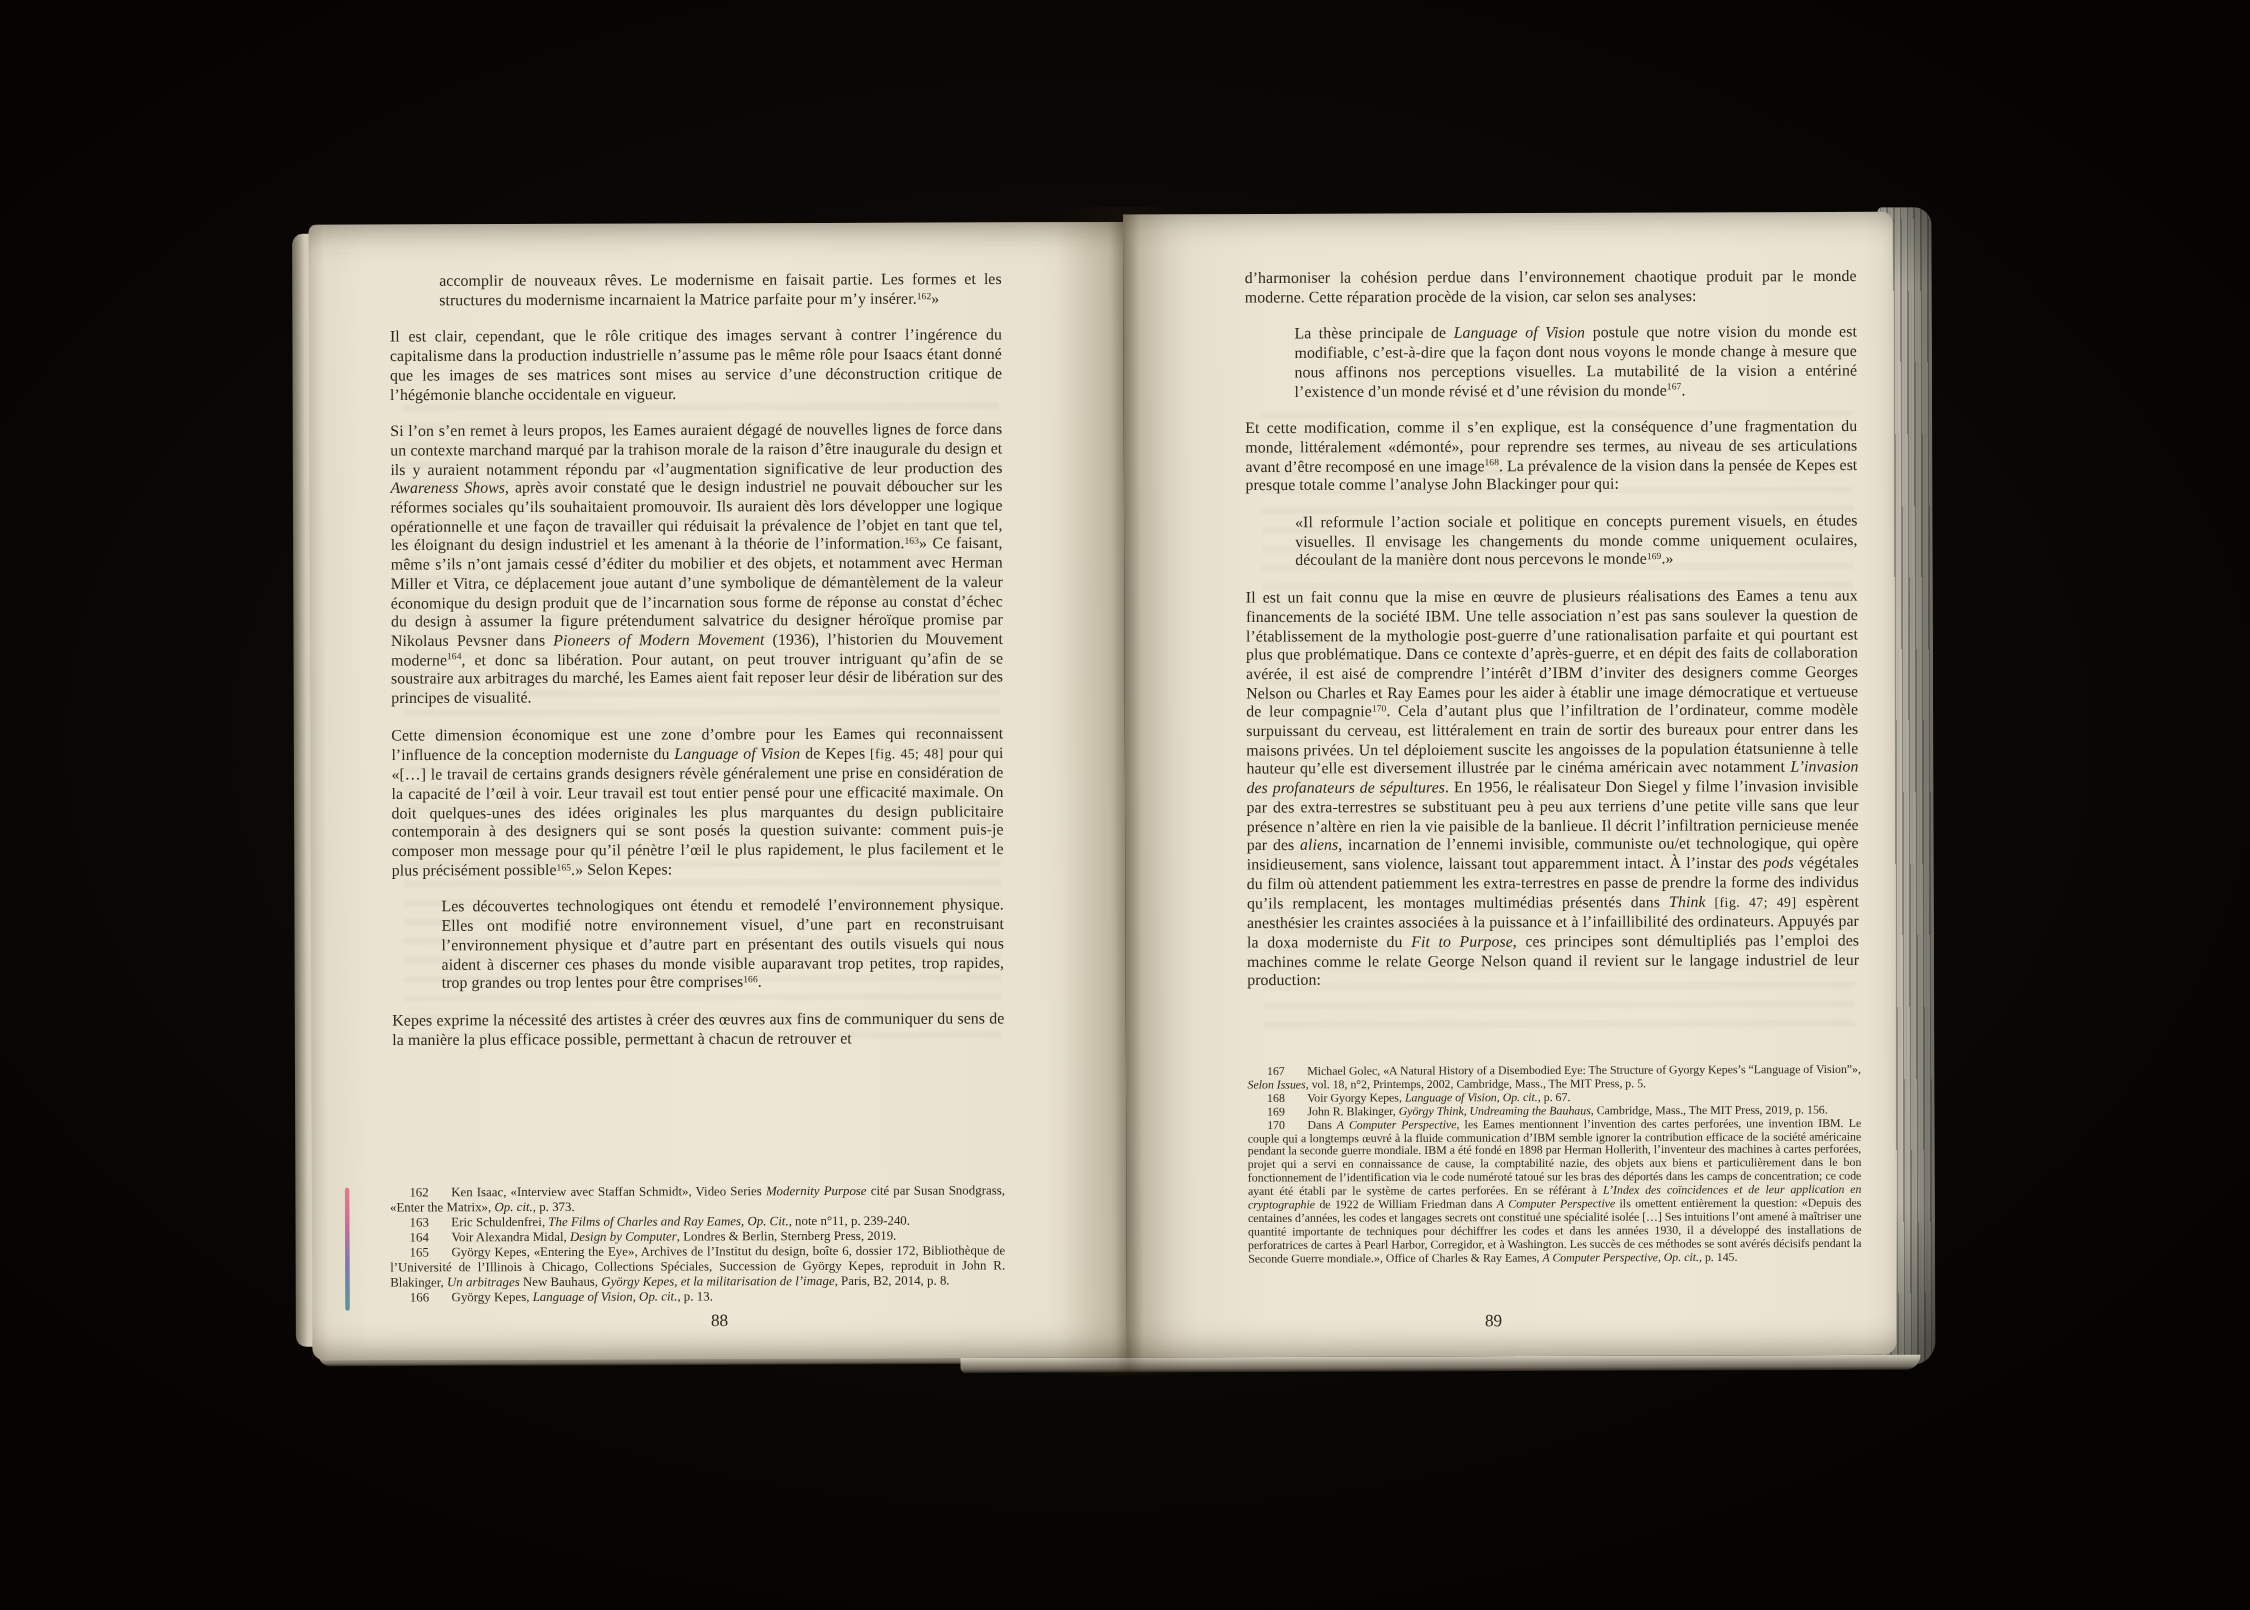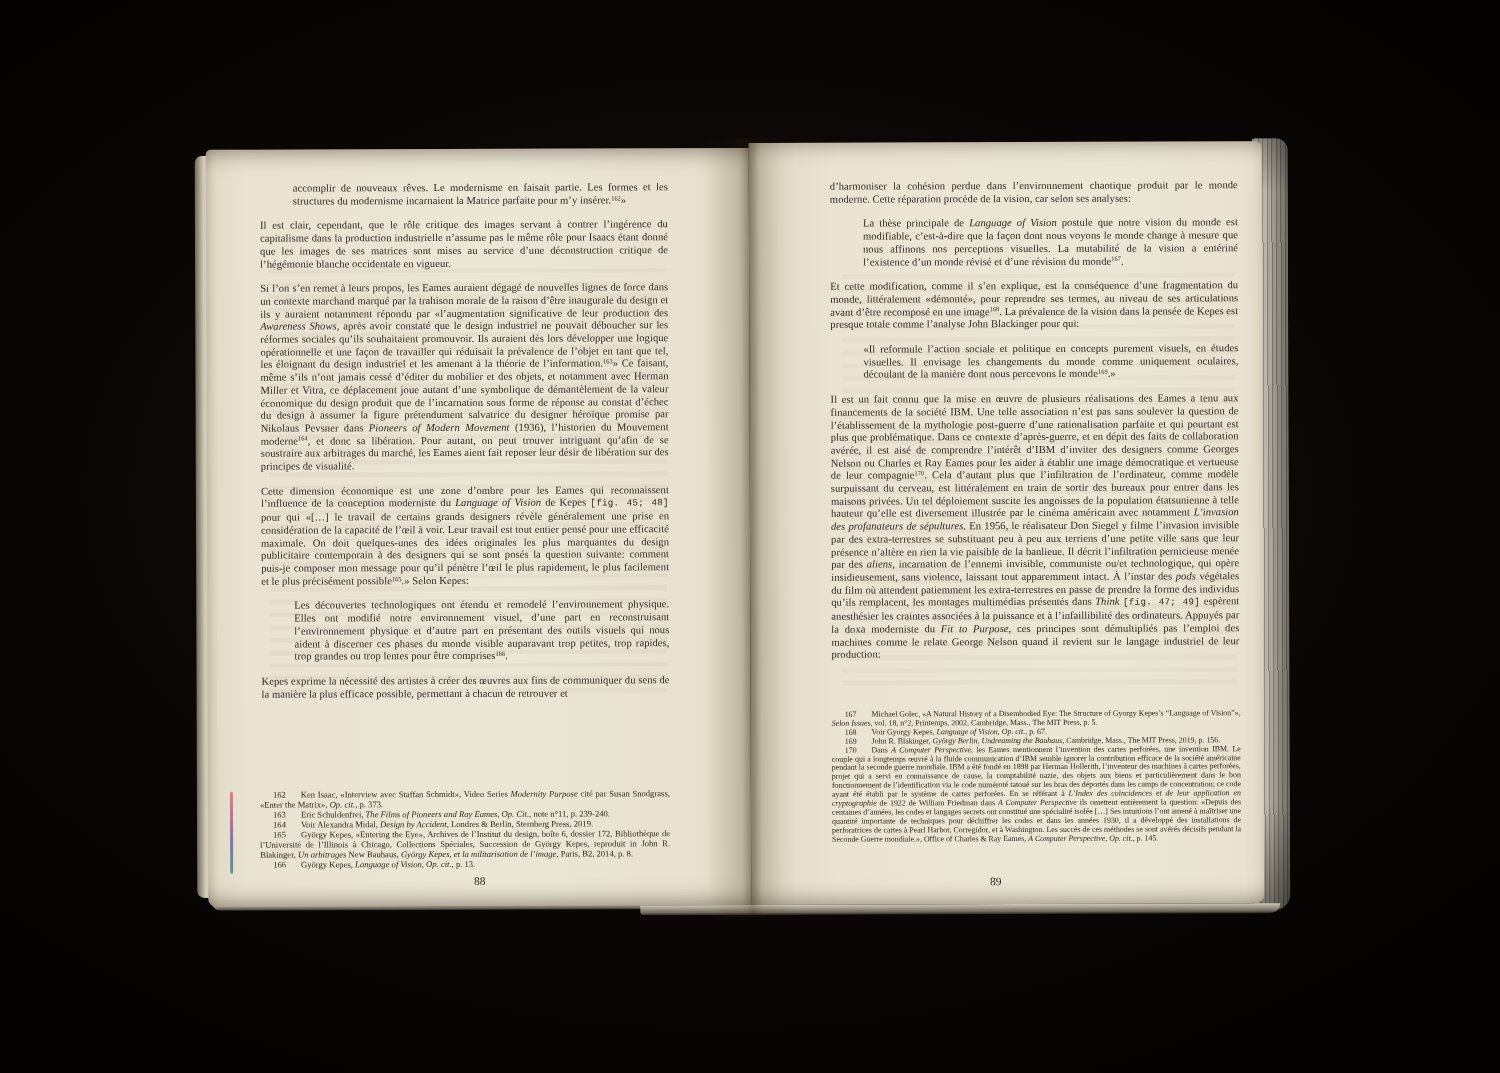--- a/index.html
+++ b/index.html
@@ -51,21 +51,21 @@
   .text-block{
     position:absolute;text-align:justify;color:#2e261c;
     font-size:10.6px;line-height:12.7px;letter-spacing:.04px;
   }
   .page-left  .text-block{left:54px;top:33px;width:408px;}
   .page-right .text-block{left:81px;top:38px;width:408px;}
   p.para, p.quote{margin:0 0 12px 0;}
   p.quote{padding-left:33px;}
   .text-block p:last-child{margin-bottom:0;}
   sup.fnref{font-size:60%;line-height:0;position:relative;vertical-align:baseline;top:-0.5em;}
-  .figref{font-family:Liberation Mono, monospace;font-size:9.2px;letter-spacing:.3px;}
+  .figref{font-family:Liberation Serif, serif;font-size:9.2px;letter-spacing:.3px;}
 
   .footnotes{position:absolute;color:#2e261c;text-align:justify;}
   .page-left  .footnotes{left:52px;top:640px;width:410px;font-size:8.6px;line-height:10px;}
   .page-right .footnotes{left:81px;top:568px;width:409px;font-size:7.9px;line-height:8.9px;}
   p.fn{margin:0;}
   .fn-num{margin-left:13px;margin-right:15px;}
 
   .page-number{position:absolute;left:0;width:100%;text-align:center;color:#2e261c;font-size:11.5px;}
   .page-left  .page-number{top:726px;}
   .page-right .page-number{top:733px;left:-12px;}
@@ -99,41 +99,41 @@
       <div class="text-block">
           <p class="quote">accomplir de nouveaux rêves. Le modernisme en faisait partie. Les formes et les structures du modernisme incarnaient la Matrice parfaite pour m’y insérer.<sup class="fnref">162</sup>»</p>
           <p class="para">Il est clair, cependant, que le rôle critique des images servant à contrer l’ingérence du capitalisme dans la production industrielle n’assume pas le même rôle pour Isaacs étant donné que les images de ses matrices sont mises au service d’une déconstruction critique de l’hégémonie blanche occidentale en vigueur.</p>
           <p class="para">Si l’on s’en remet à leurs propos, les Eames auraient dégagé de nouvelles lignes de force dans un contexte marchand marqué par la trahison morale de la raison d’être inaugurale du design et ils y auraient notamment répondu par «l’augmentation significative de leur production des <i>Awareness Shows</i>, après avoir constaté que le design industriel ne pouvait déboucher sur les réformes sociales qu’ils souhaitaient promouvoir. Ils auraient dès lors développer une logique opérationnelle et une façon de travailler qui réduisait la prévalence de l’objet en tant que tel, les éloignant du design industriel et les amenant à la théorie de l’information.<sup class="fnref">163</sup>» Ce faisant, même s’ils n’ont jamais cessé d’éditer du mobilier et des objets, et notamment avec Herman Miller et Vitra, ce déplacement joue autant d’une symbolique de démantèlement de la valeur économique du design produit que de l’incarnation sous forme de réponse au constat d’échec du design à assumer la figure prétendument salvatrice du designer héroïque promise par Nikolaus Pevsner dans <i>Pioneers of Modern Movement</i> (1936), l’historien du Mouvement moderne<sup class="fnref">164</sup>, et donc sa libération. Pour autant, on peut trouver intriguant qu’afin de se soustraire aux arbitrages du marché, les Eames aient fait reposer leur désir de libération sur des principes de visualité.</p>
           <p class="para">Cette dimension économique est une zone d’ombre pour les Eames qui reconnaissent l’influence de la conception moderniste du <i>Language of Vision</i> de Kepes <span class="figref">[fig. 45; 48]</span> pour qui «[…] le travail de certains grands designers révèle généralement une prise en considération de la capacité de l’œil à voir. Leur travail est tout entier pensé pour une efficacité maximale. On doit quelques-unes des idées originales les plus marquantes du design publicitaire contemporain à des designers qui se sont posés la question suivante: comment puis-je composer mon message pour qu’il pénètre l’œil le plus rapidement, le plus facilement et le plus précisément possible<sup class="fnref">165</sup>.» Selon Kepes:</p>
           <p class="quote">Les découvertes technologiques ont étendu et remodelé l’environnement physique. Elles ont modifié notre environnement visuel, d’une part en reconstruisant l’environnement physique et d’autre part en présentant des outils visuels qui nous aident à discerner ces phases du monde visible auparavant trop petites, trop rapides, trop grandes ou trop lentes pour être comprises<sup class="fnref">166</sup>.</p>
           <p class="para">Kepes exprime la nécessité des artistes à créer des œuvres aux fins de communiquer du sens de la manière la plus efficace possible, permettant à chacun de retrouver et</p>
         </div>
       <div class="footnotes">
           <p class="fn"><span class="fn-num">162</span>Ken Isaac, «Interview avec Staffan Schmidt», Video Series <i>Modernity Purpose</i> cité par Susan Snodgrass, «Enter the Matrix», <i>Op. cit.</i>, p. 373.</p>
-          <p class="fn"><span class="fn-num">163</span>Eric Schuldenfrei, <i>The Films of Pioneers and Ray Eames, Op. Cit.</i>, note n°11, p. 239-240.</p>
-          <p class="fn"><span class="fn-num">164</span>Voir Alexandra Midal, <i>Design by Accident</i>, Londres &amp; Berlin, Sternberg Press, 2019.</p>
+          <p class="fn"><span class="fn-num">163</span>Eric Schuldenfrei, <i>The Films of Charles and Ray Eames, Op. Cit.</i>, note n°11, p. 239-240.</p>
+          <p class="fn"><span class="fn-num">164</span>Voir Alexandra Midal, <i>Design by Computer</i>, Londres &amp; Berlin, Sternberg Press, 2019.</p>
           <p class="fn"><span class="fn-num">165</span>György Kepes, «Entering the Eye», Archives de l’Institut du design, boîte 6, dossier 172, Bibliothèque de l’Université de l’Illinois à Chicago, Collections Spéciales, Succession de György Kepes, reproduit in John R. Blakinger, <i>Un arbitrages</i> New Bauhaus, <i>György Kepes, et la militarisation de l’image</i>, Paris, B2, 2014, p. 8.</p>
           <p class="fn"><span class="fn-num">166</span>György Kepes, <i>Language of Vision, Op. cit.</i>, p. 13.</p>
         </div>
       <div class="page-number">88</div>
     </div>
 
     <div class="page page-right">
       <div class="ghost g2"></div>
       <div class="text-block">
           <p class="para">d’harmoniser la cohésion perdue dans l’environnement chaotique produit par le monde moderne. Cette réparation procède de la vision, car selon ses analyses:</p>
           <p class="quote">La thèse principale de <i>Language of Vision</i> postule que notre vision du monde est modifiable, c’est-à-dire que la façon dont nous voyons le monde change à mesure que nous affinons nos perceptions visuelles. La mutabilité de la vision a entériné l’existence d’un monde révisé et d’une révision du monde<sup class="fnref">167</sup>.</p>
           <p class="para">Et cette modification, comme il s’en explique, est la conséquence d’une fragmentation du monde, littéralement «démonté», pour reprendre ses termes, au niveau de ses articulations avant d’être recomposé en une image<sup class="fnref">168</sup>. La prévalence de la vision dans la pensée de Kepes est presque totale comme l’analyse John Blackinger pour qui:</p>
           <p class="quote">«Il reformule l’action sociale et politique en concepts purement visuels, en études visuelles. Il envisage les changements du monde comme uniquement oculaires, découlant de la manière dont nous percevons le monde<sup class="fnref">169</sup>.»</p>
           <p class="para">Il est un fait connu que la mise en œuvre de plusieurs réalisations des Eames a tenu aux financements de la société IBM. Une telle association n’est pas sans soulever la question de l’établissement de la mythologie post-guerre d’une rationalisation parfaite et qui pourtant est plus que problématique. Dans ce contexte d’après-guerre, et en dépit des faits de collaboration avérée, il est aisé de comprendre l’intérêt d’IBM d’inviter des designers comme Georges Nelson ou Charles et Ray Eames pour les aider à établir une image démocratique et vertueuse de leur compagnie<sup class="fnref">170</sup>. Cela d’autant plus que l’infiltration de l’ordinateur, comme modèle surpuissant du cerveau, est littéralement en train de sortir des bureaux pour entrer dans les maisons privées. Un tel déploiement suscite les angoisses de la population étatsunienne à telle hauteur qu’elle est diversement illustrée par le cinéma américain avec notamment <i>L’invasion des profanateurs de sépultures</i>. En 1956, le réalisateur Don Siegel y filme l’invasion invisible par des extra-terrestres se substituant peu à peu aux terriens d’une petite ville sans que leur présence n’altère en rien la vie paisible de la banlieue. Il décrit l’infiltration pernicieuse menée par des <i>aliens</i>, incarnation de l’ennemi invisible, communiste ou/et technologique, qui opère insidieusement, sans violence, laissant tout apparemment intact. À l’instar des <i>pods</i> végétales du film où attendent patiemment les extra-terrestres en passe de prendre la forme des individus qu’ils remplacent, les montages multimédias présentés dans <i>Think</i> <span class="figref">[fig. 47; 49]</span> espèrent anesthésier les craintes associées à la puissance et à l’infaillibilité des ordinateurs. Appuyés par la doxa moderniste du <i>Fit to Purpose</i>, ces principes sont démultipliés pas l’emploi des machines comme le relate George Nelson quand il revient sur le langage industriel de leur production:</p>
         </div>
       <div class="footnotes">
           <p class="fn"><span class="fn-num">167</span>Michael Golec, «A Natural History of a Disembodied Eye: The Structure of Gyorgy Kepes’s “Language of Vision”», <i>Selon Issues</i>, vol. 18, n°2, Printemps, 2002, Cambridge, Mass., The MIT Press, p. 5.</p>
           <p class="fn"><span class="fn-num">168</span>Voir Gyorgy Kepes, <i>Language of Vision, Op. cit.</i>, p. 67.</p>
-          <p class="fn"><span class="fn-num">169</span>John R. Blakinger, <i>György Berlin, Undreaming the Bauhaus</i>, Cambridge, Mass., The MIT Press, 2019, p. 156.</p>
+          <p class="fn"><span class="fn-num">169</span>John R. Blakinger, <i>György Think, Undreaming the Bauhaus</i>, Cambridge, Mass., The MIT Press, 2019, p. 156.</p>
           <p class="fn"><span class="fn-num">170</span>Dans <i>A Computer Perspective</i>, les Eames mentionnent l’invention des cartes perforées, une invention IBM. Le couple qui a longtemps œuvré à la fluide communication d’IBM semble ignorer la contribution efficace de la société américaine pendant la seconde guerre mondiale. IBM a été fondé en 1898 par Herman Hollerith, l’inventeur des machines à cartes perforées, projet qui a servi en connaissance de cause, la comptabilité nazie, des objets aux biens et particulièrement dans le bon fonctionnement de l’identification via le code numéroté tatoué sur les bras des déportés dans les camps de concentration; ce code ayant été établi par le système de cartes perforées. En se référant à <i>L’Index des coïncidences et de leur application en cryptographie</i> de 1922 de William Friedman dans <i>A Computer Perspective</i> ils omettent entièrement la question: «Depuis des centaines d’années, les codes et langages secrets ont constitué une spécialité isolée […] Ses intuitions l’ont amené à maîtriser une quantité importante de techniques pour déchiffrer les codes et dans les années 1930, il a développé des installations de perforatrices de cartes à Pearl Harbor, Corregidor, et à Washington. Les succès de ces méthodes se sont avérés décisifs pendant la Seconde Guerre mondiale.», Office of Charles &amp; Ray Eames, <i>A Computer Perspective, Op. cit.</i>, p. 145.</p>
         </div>
       <div class="page-number">89</div>
     </div>
 
     <div class="spine-shadow"></div>
   </div>
 </div>
 
 </body></html>

